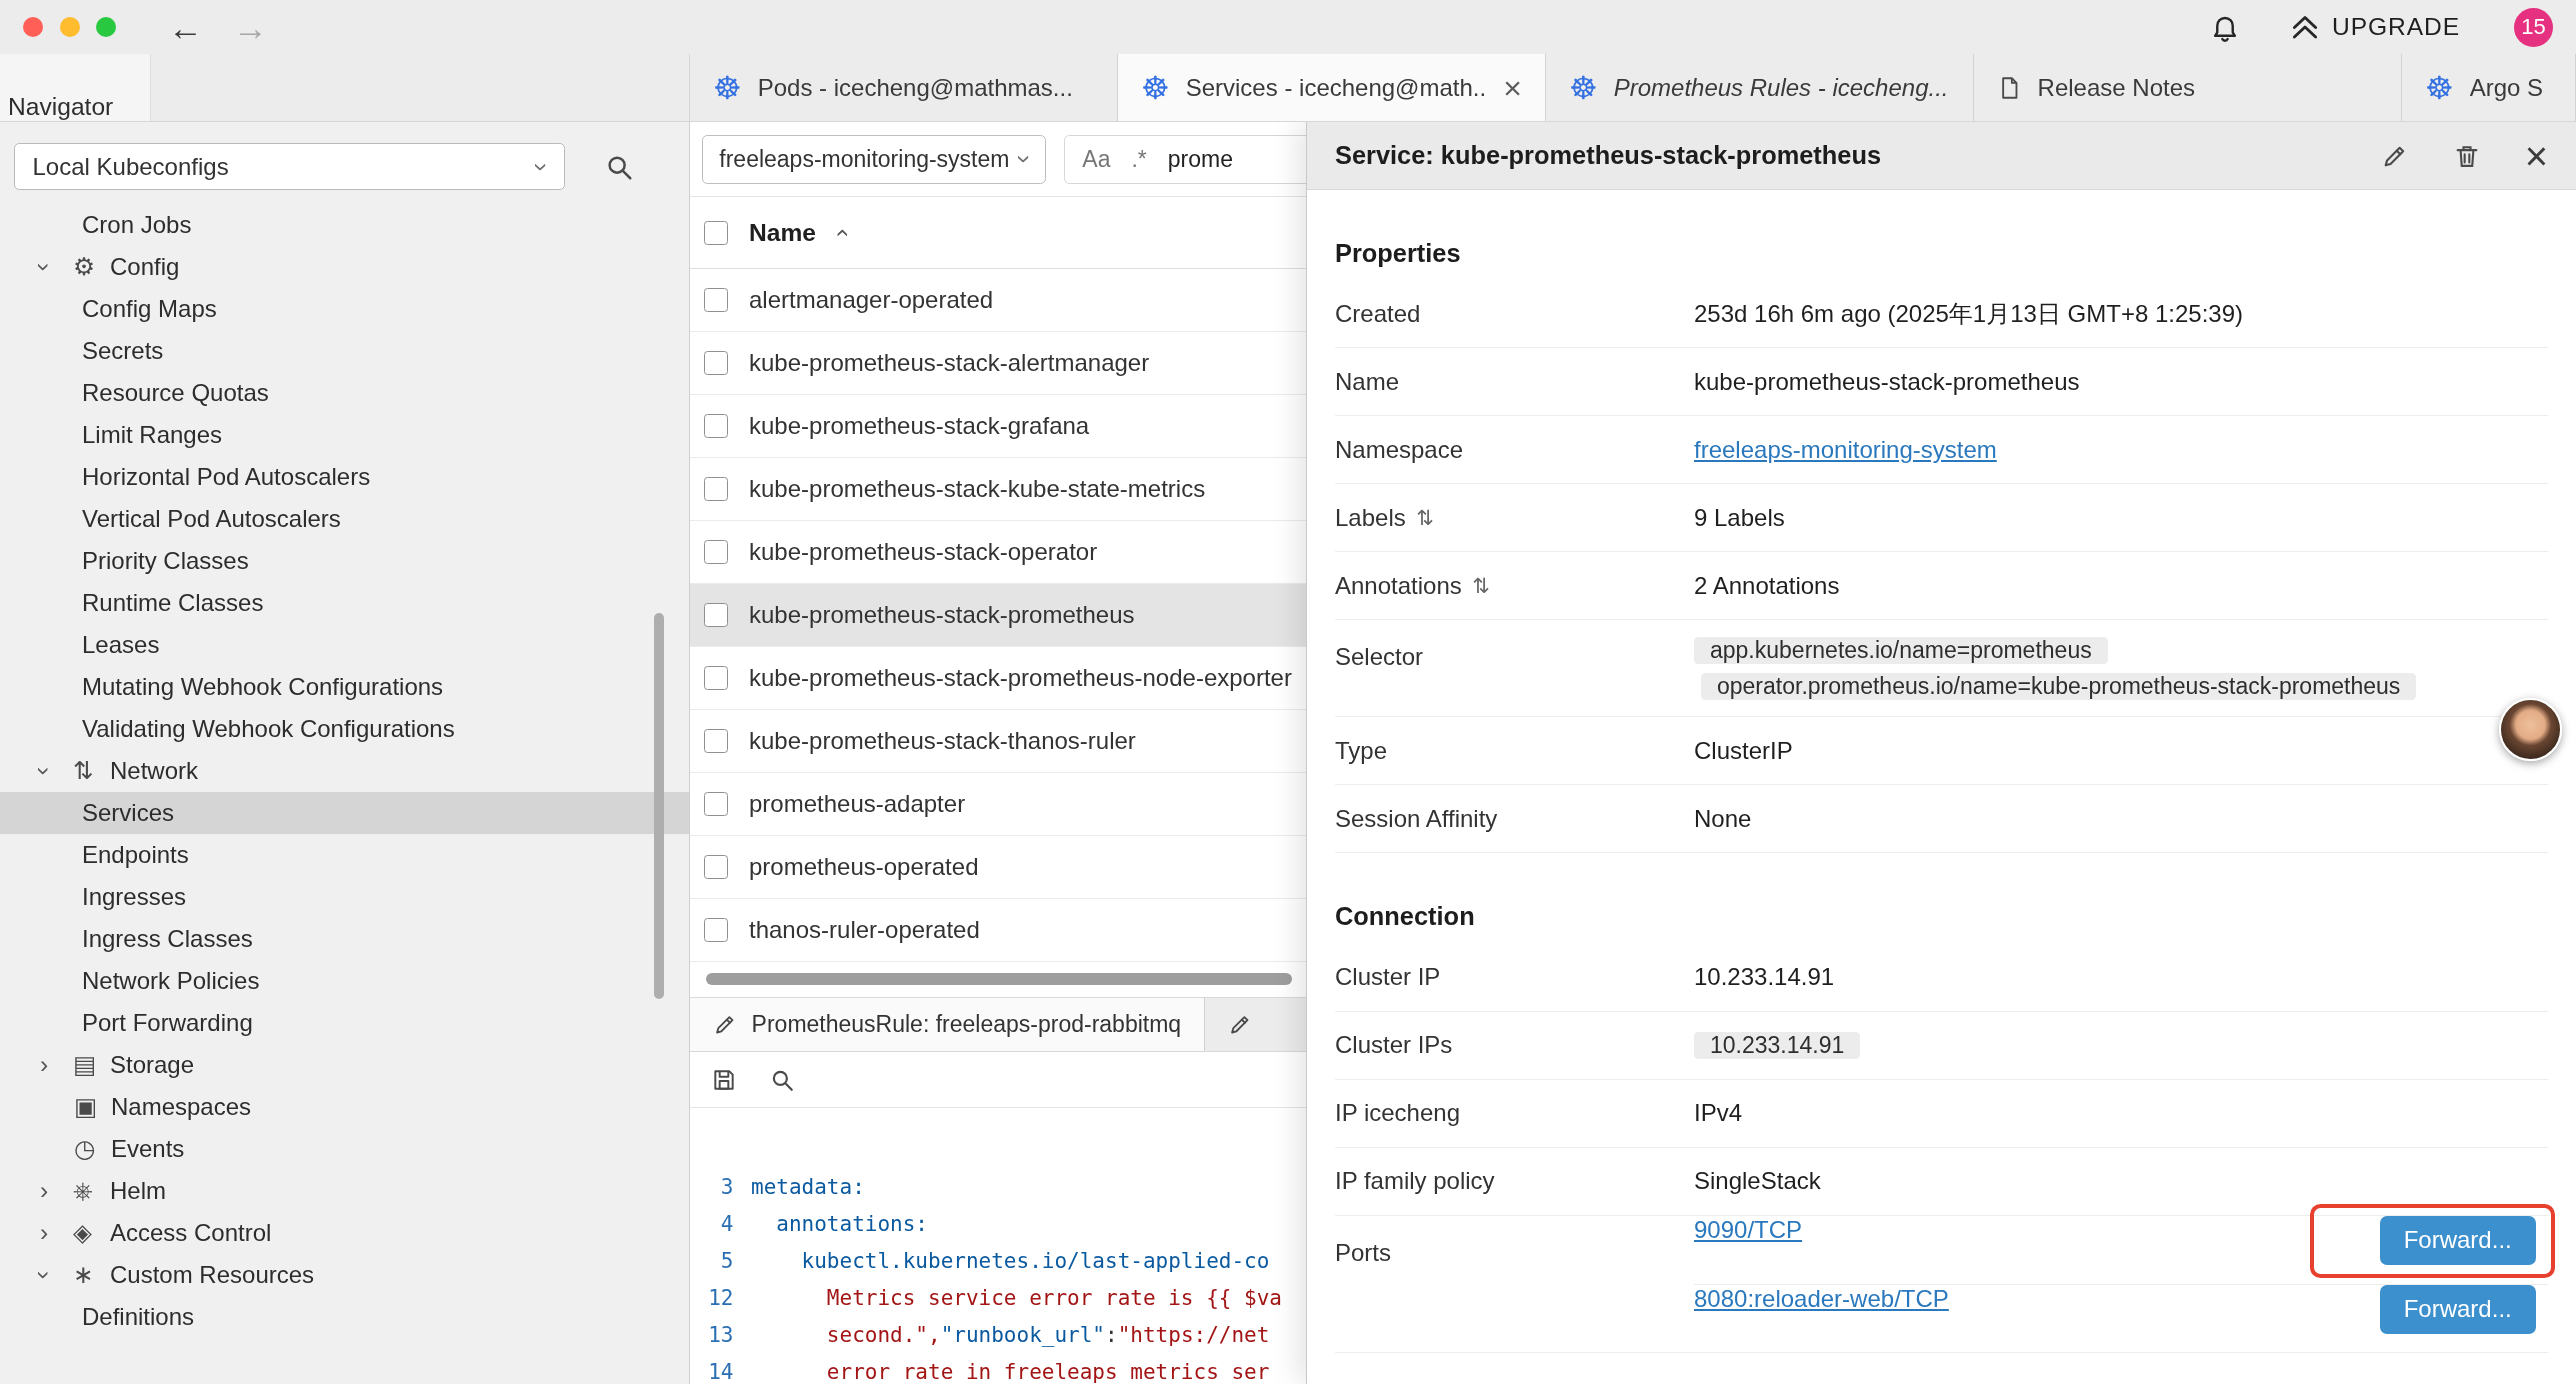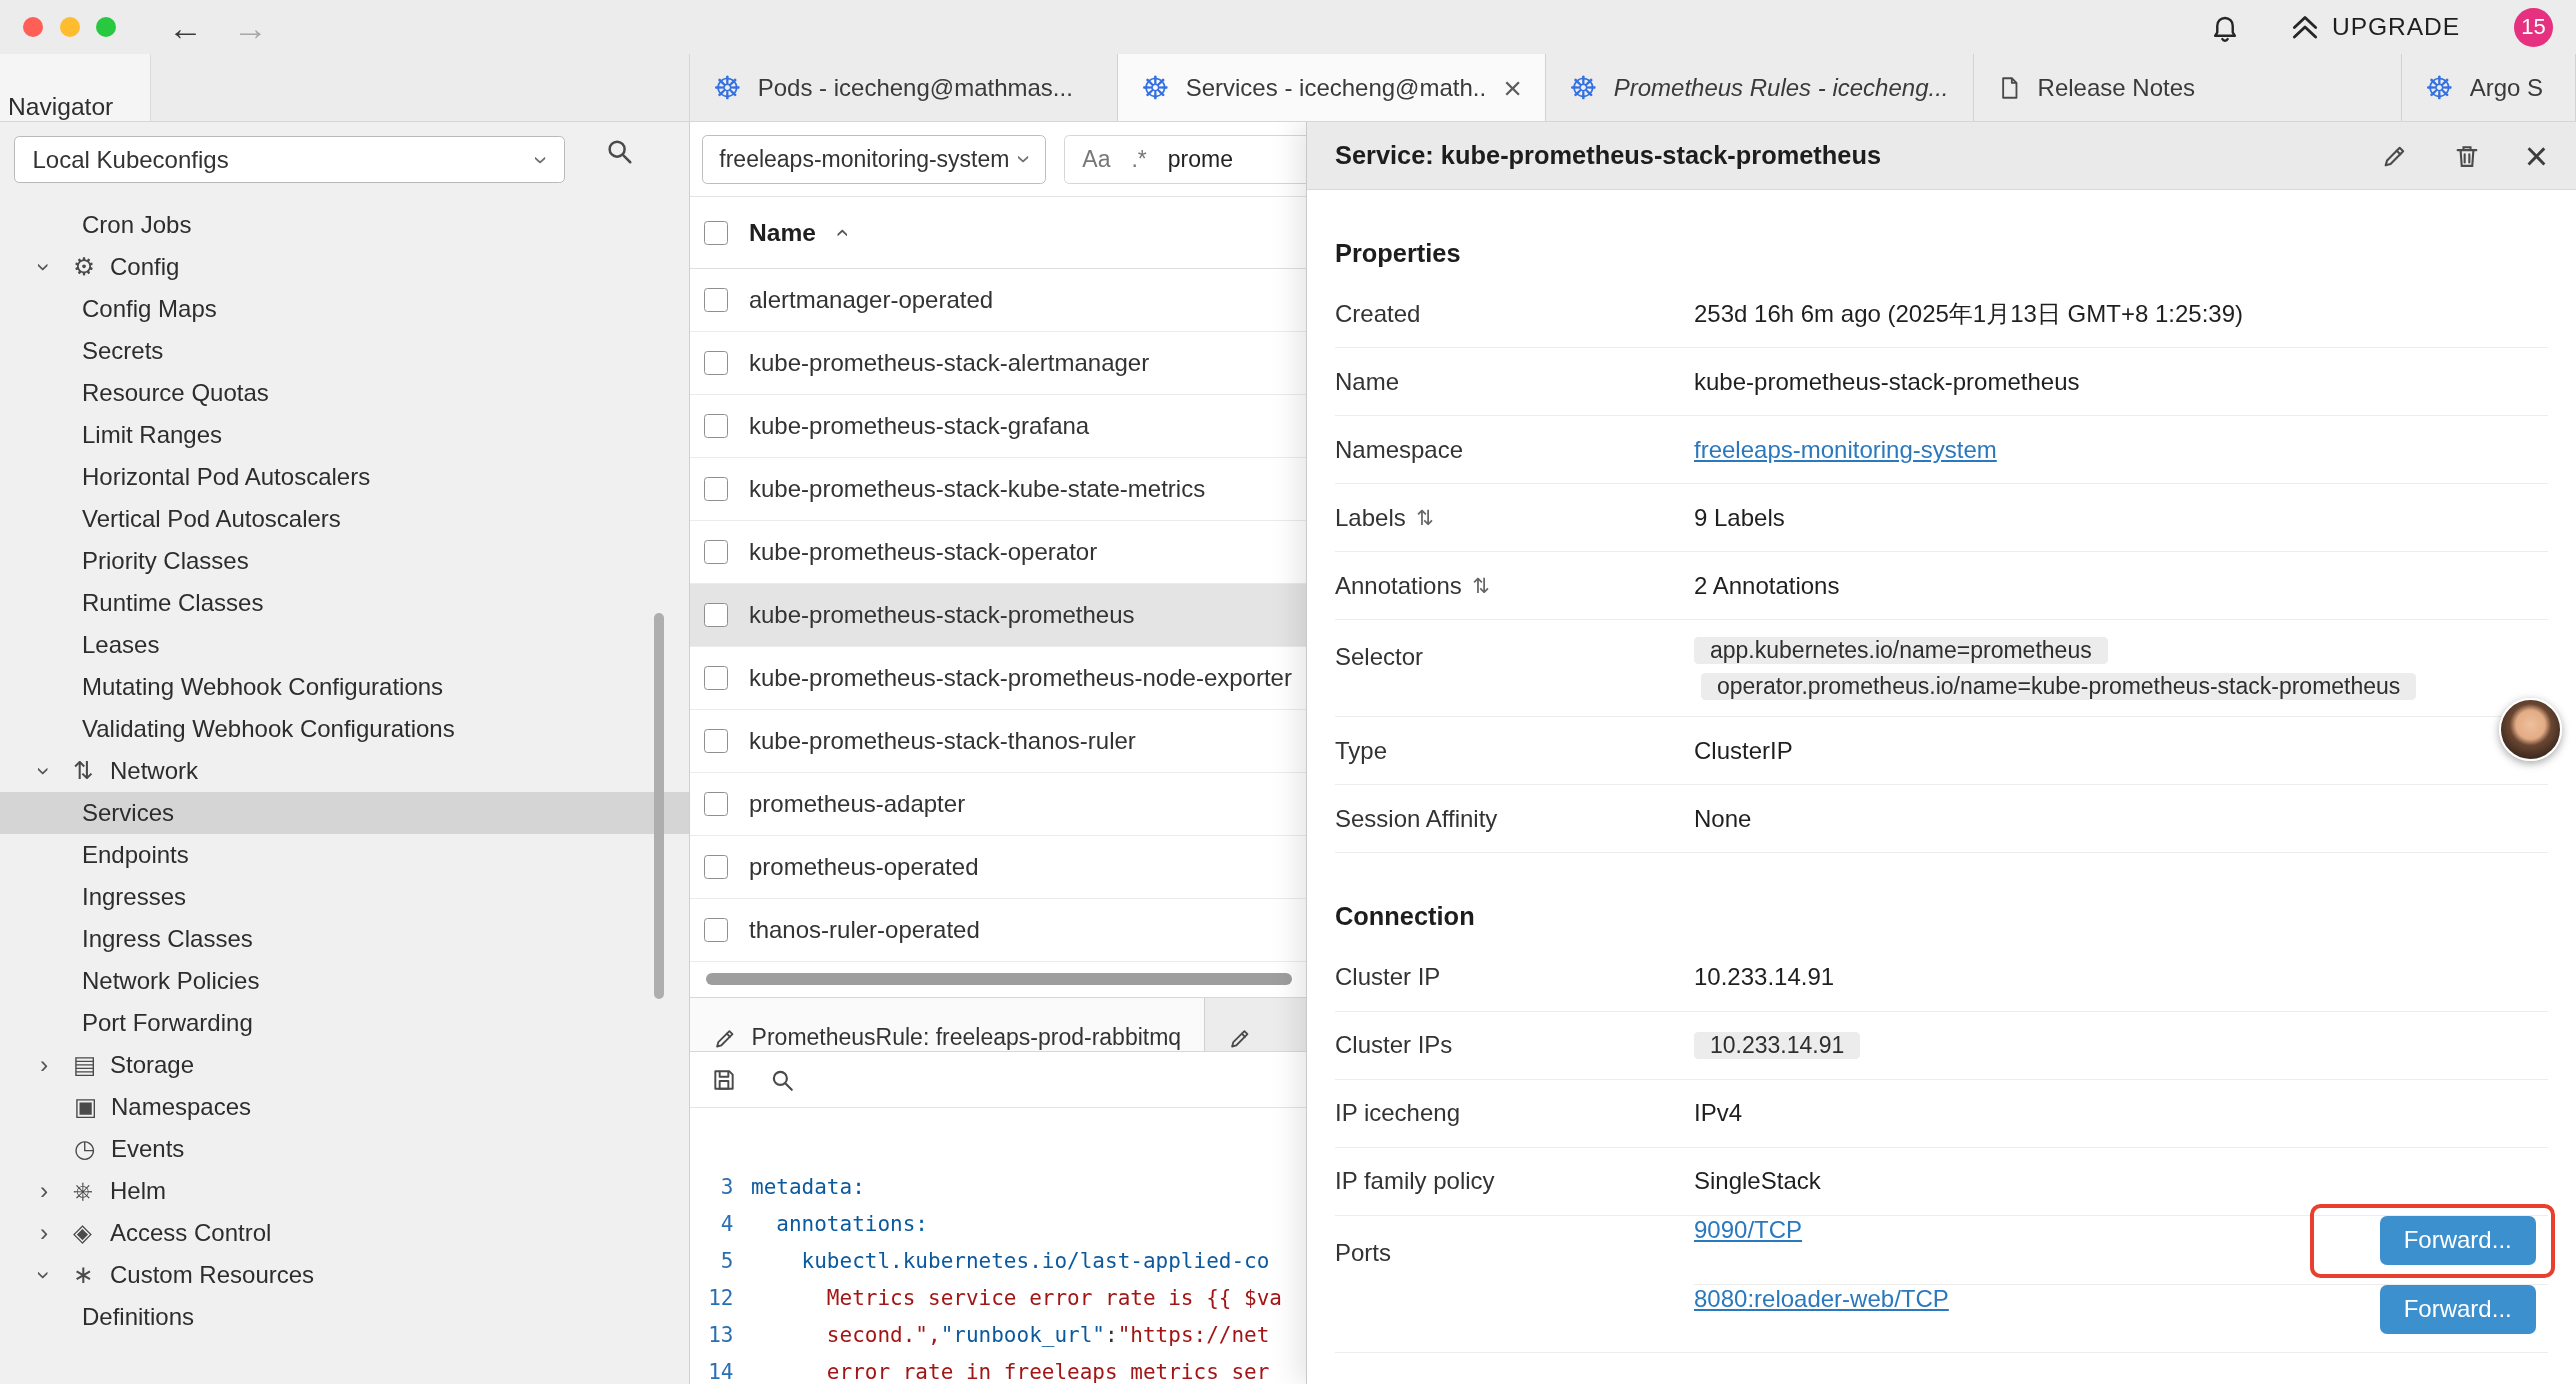--- a/index.html
+++ b/index.html
@@ -32,21 +32,21 @@
 .tab-label{overflow:hidden;white-space:nowrap;}
 .tab-label.italic{font-style:italic;}
 .tab-close{margin-left:auto;font-size:32px;color:#5c5c5c;flex:none;line-height:1;}
 .doc-glyph svg{width:24.6px;height:30px;flex:none;}
 
 
 .main{display:flex;height:1262px;}
 
 
 .sidebar{width:690px;flex:none;background:#f0f0f0;border-right:0.9px solid #cfcfcf;position:relative;padding-top:14px;overflow:hidden;}
-.sb-toolbar{display:flex;align-items:flex-start;padding:0 14px;height:61px;margin-bottom:7px;}
+.sb-toolbar{display:flex;align-items:center;padding:0 14px;height:61px;margin-bottom:7px;}
 .kube-select{width:551px;height:47px;background:#fff;border:0.9px solid #b9b9b9;border-radius:5.3px;display:flex;align-items:center;padding:0 17.5px;font-size:24px;color:#333;}
 .chev{font-size:26px;color:#6f6f6f;display:inline-block;transform:rotate(90deg);line-height:1;}
 .kube-select .chev{margin-left:auto;}
 .sb-search{margin-left:39px}
 .sb-search svg{width:30px;height:30px}
 .tree-row{height:42px;display:flex;align-items:center;padding-left:82px;font-size:24px;color:#2d2d2d;}
 .tree-row.selected{background:#d5d5d5;}
 .tree-row.group{padding-left:40px;}
 .tree-row.leaf-icon{padding-left:74px;}
 .tree-chev{width:33px;font-size:24.6px;color:#555;flex:none;}
@@ -69,21 +69,21 @@
 .t-h-label{font-weight:700;color:#1f1f1f;font-size:24.6px;}
 .sort-caret{display:inline-block;transform:rotate(-90deg);font-size:24.6px;color:#555;}
 .t-row{height:63px;display:flex;align-items:center;gap:21px;padding-left:14px;border-bottom:0.9px solid #ebebeb;font-size:24px;color:#333;flex:none;white-space:nowrap;overflow:hidden;}
 .t-row.selected{background:#e4e4e4;}
 .h-scroll{height:35px;position:relative;flex:none;}
 .h-thumb{position:absolute;left:16px;top:10.5px;width:586px;height:12.3px;background:#9e9e9e;border-radius:6.1px;}
 
 
 .dock{flex:1;border-top:0.9px solid #d8d8d8;display:flex;flex-direction:column;min-height:0;}
 .dock-tabs{height:54px;background:#ececec;display:flex;border-bottom:0.9px solid #d8d8d8;flex:none;}
-.dock-tab{display:flex;align-items:flex-end;gap:14px;padding:0 23px;border-right:0.9px solid #d0d0d0;font-size:23px;color:#333;white-space:nowrap;min-width:105px;}
+.dock-tab{display:flex;align-items:center;gap:14px;padding:0 23px;border-right:0.9px solid #d0d0d0;font-size:23px;color:#333;white-space:nowrap;min-width:105px;}
 .dock-tab.active{background:#fafafa;}
 .dock-tab svg{width:24.6px;height:24.6px;}
 .dock-toolbar{height:56px;display:flex;align-items:center;gap:32px;padding:0 21px;border-bottom:0.9px solid #e4e4e4;flex:none;}
 .dock-toolbar svg{width:26px;height:26px;}
 .editor{flex:1;overflow:hidden;font-family:"DejaVu Sans Mono",monospace;font-size:21px;padding-top:61px;}
 .ed-line{display:flex;height:37px;line-height:37px;}
 .ed-num{width:61px;text-align:right;padding-right:17.5px;color:#2b6fb3;flex:none;}
 .ed-code{white-space:pre;}
 .seg-key{color:#0b5aa0;}
 .seg-str{color:#a31515;}

